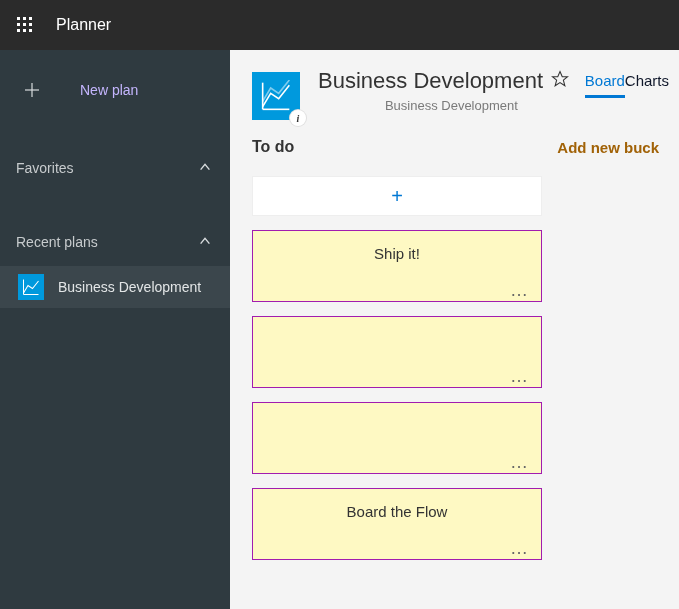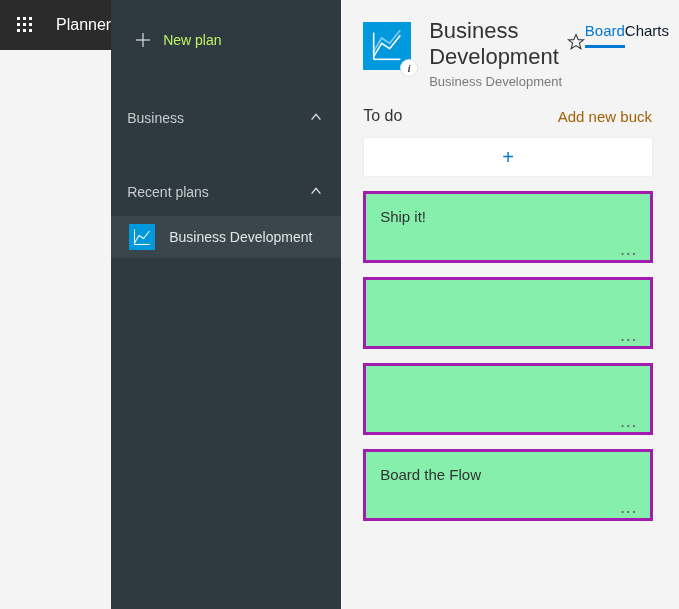--- a/index.html
+++ b/index.html
@@ -1,33 +1,33 @@
 <!DOCTYPE html>
 <html><head>
 <meta charset="utf-8">
 <style>
   * { margin: 0; padding: 0; box-sizing: border-box; font-family: "Segoe UI", -apple-system, sans-serif; }
   body { width: 679px; height: 609px; overflow: hidden; background: #f4f4f4; }
-  .app { display: flex; height: 100%; }
+  .app { display: flex; flex-direction: column; height: 100%; text-align: center; }
 
   
   .topbar { height: 50px; background: #2b2b2b; display: flex; align-items: center; color: #fff; }
   .waffle { width: 50px; height: 50px; display: flex; align-items: center; justify-content: center; cursor: pointer; }
   .waffle svg { fill: #fff; }
   .app-title { font-size: 16px; font-weight: 400; margin-left: 6px; }
 
   
   .body { flex: 1; display: flex; overflow: hidden; }
 
   
   .sidebar { width: 230px; background: #2f3a40; color: #d0d4d6; display: flex; flex-direction: column; font-size: 14px; }
   .side-top { padding-top: 14px; }
   .side-item { display: flex; align-items: center; height: 52px; padding-left: 24px; cursor: pointer; }
   .side-item .icon { width: 24px; display: flex; align-items: center; justify-content: start; }
-  .side-item .label { margin-left: 4px; color: #bef264; }
+  .side-item .label { margin-left: 32px; color: #c4b5fd; }
 
   .side-section { display: flex; align-items: center; justify-content: space-between; height: 48px; padding: 0 18px 0 16px; cursor: pointer; margin-top: 28px; }
   .side-section .label { font-size: 14px; color: #c7cbcd; }
   .chev { width: 14px; height: 14px; }
 
   .recent-item { display: flex; align-items: center; height: 42px; padding-left: 18px; background: #3b464c; cursor: pointer; }
   .recent-item .tile { width: 26px; height: 26px; background: #0099dd; display: flex; align-items: center; justify-content: center; }
   .recent-item .label { margin-left: 14px; color: #e2e5e6; font-size: 14px; }
 
   
@@ -38,28 +38,28 @@
   .plan-titles { margin-left: 18px; flex: 1; }
   .plan-title-row { display: flex; align-items: center; }
   .plan-title { font-size: 22px; color: #333; font-weight: 400; }
   .star { margin-left: 8px; cursor: pointer; }
   .plan-sub { font-size: 13px; color: #7a7a7a; margin-top: 4px; }
   .tabs { display: flex; padding-right: 10px; margin-top: 4px; }
   .tab { font-size: 15px; color: #0f172a; padding-bottom: 6px; cursor: pointer; }
   .tab.active { color: #0078d4; border-bottom: 3px solid #0078d4; font-weight: 500; }
 
   .board { flex: 1; padding: 0 0 0 22px; overflow: hidden; }
-  .bucket-header-row { display: flex; align-items: center; justify-content: space-between; padding-right: 27px; margin-bottom: 12px; }
+  .bucket-header-row { display: flex; align-items: center; justify-content: space-between; padding-right: 20px; margin-bottom: 20px; font-weight: bold; }
   .bucket-title { font-size: 16px; color: #333; }
   .add-bucket { color: #a16207; font-size: 15px; cursor: pointer; white-space: nowrap; }
 
   .column { width: 290px; display: flex; flex-direction: column; gap: 14px; }
   .add-card { height: 40px; background: #fff; display: flex; align-items: center; justify-content: center; cursor: pointer; border: 1px solid #eee; }
   .add-card .plus { color: #0078d4; font-size: 20px; font-weight: 300; }
-  .card { background: #86efac; min-height: 72px; padding: 14px 14px 10px 14px; position: relative; cursor: pointer; border: 3px solid #a21caf; }
+  .card { background: #fef9c3; min-height: 72px; padding: 14px 14px 10px 14px; position: relative; cursor: pointer; border: 1px solid #a21caf; }
   .card-title { font-size: 15px; color: #333; }
   .card-menu { position: absolute; bottom: 8px; right: 12px; color: #666; font-size: 18px; letter-spacing: 1px; cursor: pointer; line-height: 6px; }
 </style>
 </head>
 <body>
 
 <div class="app">
 
   <div class="topbar">
     <div class="waffle">
@@ -90,21 +90,21 @@
                 <line x1="1" y1="8" x2="15" y2="8"></line>
             </svg>
           </span>
           <span class="label">New plan</span>
         </div>
 
 
       </div>
 
       <div class="side-section">
-        <span class="label">Business</span>
+        <span class="label">Favorites</span>
         <span>
           <svg class="chev" viewBox="0 0 16 16" stroke="#d8dcde" stroke-width="1.6" fill="none">
               <polyline points="3,11 8,5 13,11"></polyline>
             </svg>
         </span>
       </div>
 
       <div class="side-section" style="margin-top:26px">
         <span class="label">Recent plans</span>
         <span>

